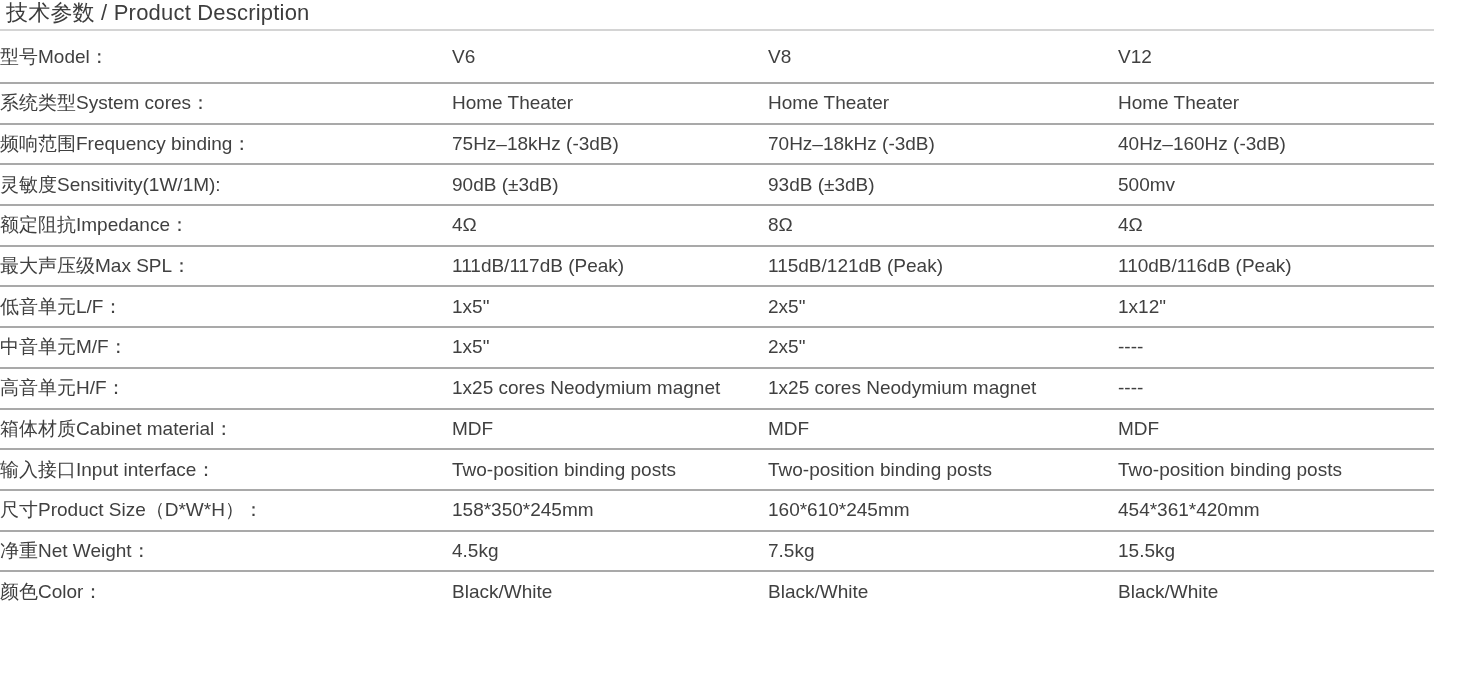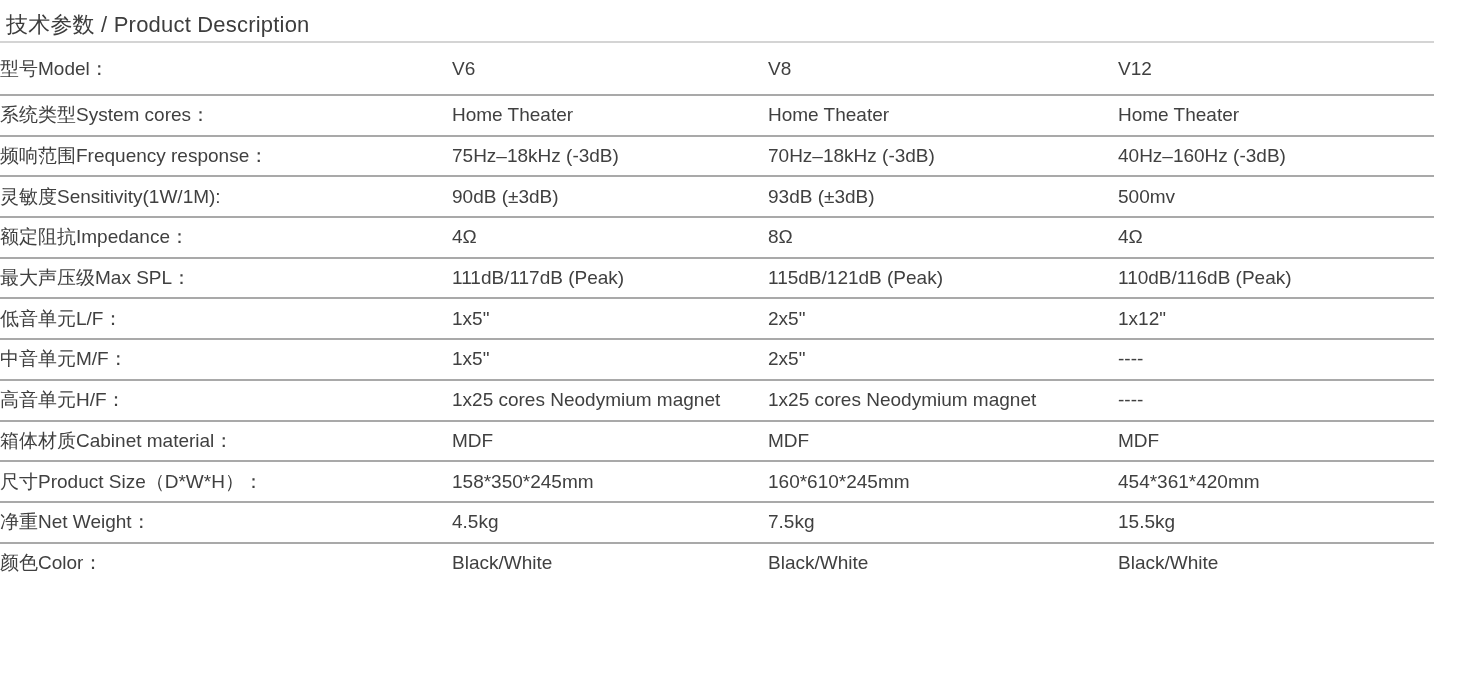--- a/index.html
+++ b/index.html
@@ -16,21 +16,21 @@
     position: relative;
     width: 1465px;
     height: 681px;
     background: #ffffff;
     overflow: hidden;
   }
   .title {
     box-sizing: border-box;
     width: 1434px;
     margin: 0;
-    padding: 12px 0 4px 6px;
+    padding: 0 0 4px 6px;
     font-size: 22px;
     font-weight: 400;
     line-height: 25px;
     color: #3d3d3d;
     border-bottom: 2px solid #d4d4d4;
     letter-spacing: 0.2px;
   }
   table.spec-table {
     width: 1434px;
     border-collapse: collapse;
@@ -74,21 +74,21 @@
           <td class="value-cell">V8</td>
           <td class="value-cell">V12</td>
         </tr>
         <tr>
           <td class="label-cell">系统类型System cores：</td>
           <td class="value-cell">Home Theater</td>
           <td class="value-cell">Home Theater</td>
           <td class="value-cell">Home Theater</td>
         </tr>
         <tr>
-          <td class="label-cell">频响范围Frequency response：</td>
+          <td class="label-cell">频响范围Frequency binding：</td>
           <td class="value-cell">75Hz–18kHz (-3dB)</td>
           <td class="value-cell">70Hz–18kHz (-3dB)</td>
           <td class="value-cell">40Hz–160Hz (-3dB)</td>
         </tr>
         <tr>
           <td class="label-cell">灵敏度Sensitivity(1W/1M):</td>
           <td class="value-cell">90dB (±3dB)</td>
           <td class="value-cell">93dB (±3dB)</td>
           <td class="value-cell">500mv</td>
         </tr>
@@ -122,20 +122,26 @@
           <td class="value-cell">1x25 cores Neodymium magnet</td>
           <td class="value-cell">----</td>
         </tr>
         <tr>
           <td class="label-cell">箱体材质Cabinet material：</td>
           <td class="value-cell">MDF</td>
           <td class="value-cell">MDF</td>
           <td class="value-cell">MDF</td>
         </tr>
         <tr>
+          <td class="label-cell">输入接口Input interface：</td>
+          <td class="value-cell">Two-position binding posts</td>
+          <td class="value-cell">Two-position binding posts</td>
+          <td class="value-cell">Two-position binding posts</td>
+        </tr>
+        <tr>
           <td class="label-cell">尺寸Product Size（D*W*H）：</td>
           <td class="value-cell">158*350*245mm</td>
           <td class="value-cell">160*610*245mm</td>
           <td class="value-cell">454*361*420mm</td>
         </tr>
         <tr>
           <td class="label-cell">净重Net Weight：</td>
           <td class="value-cell">4.5kg</td>
           <td class="value-cell">7.5kg</td>
           <td class="value-cell">15.5kg</td>

